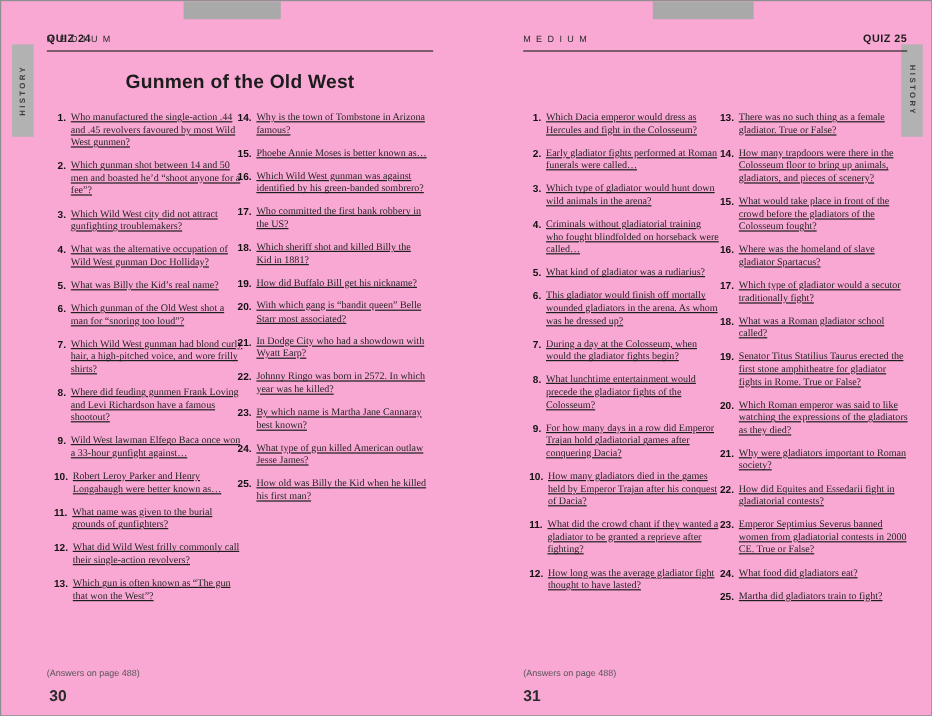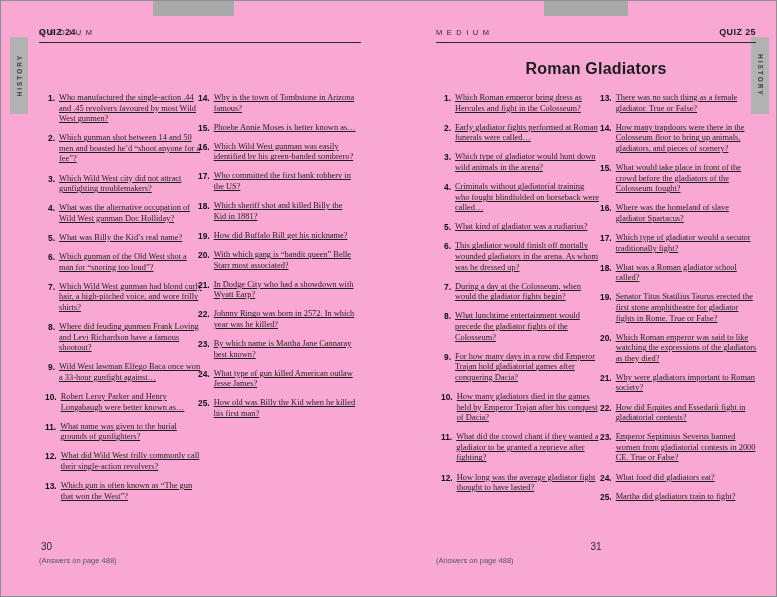--- a/index.html
+++ b/index.html
@@ -60,43 +60,44 @@
   .q-text {
     flex:1; font-family:"Liberation Serif", serif; font-size:8.4px;
     line-height:10.6px; color:#1f1f1f;text-decoration:underline;
   }
   
   .footer-note {
     position:absolute; top:555px; font-size:7.5px; color:#555;
   }
   .footer-note.lp { left:38px;  width:322px; }
   .footer-note.rp { left:435px; width:320px; }
-  .page-num { position:absolute; top:540px; font-size:10px; font-weight:normal; color:#2a2a2a; }
+  .page-num { position:absolute; top:571px; font-size:13px; font-weight:bold; color:#2a2a2a; }
   .page-num.lp { left:40px; }
-  .page-num.rp { left:435px; width:320px; text-align:center; }
+  .page-num.rp { left:435px; width:320px; text-align:left; }
 </style>
 </head>
 <body>
 
 <div class="spread">
 
   <div class="top-tab left"></div>
   <div class="top-tab right"></div>
 
   <div class="side-tab left">
     <span class="vtext">HISTORY</span>
   </div>
   <div class="side-tab right">
     <span class="vtext">HISTORY</span>
   </div>
 
   <div class="page-header lp">
     <span class="quiz-label">QUIZ 24</span>
     <span class="difficulty">MEDIUM</span>
   </div>
+  <div class="page-title lp">Gunmen of the Old West</div>
 
   <ol class="qcol l1">
 
       <li class="q-item">
         <span class="q-num">1.</span>
         <span class="q-text">Who manufactured the single-action .44 and .45 revolvers favoured by most Wild West gunmen?</span>
       </li>
 
       <li class="q-item">
         <span class="q-num">2.</span>
@@ -165,21 +166,21 @@
         <span class="q-text">Why is the town of Tombstone in Arizona famous?</span>
       </li>
 
       <li class="q-item">
         <span class="q-num">15.</span>
         <span class="q-text">Phoebe Annie Moses is better known as…</span>
       </li>
 
       <li class="q-item">
         <span class="q-num">16.</span>
-        <span class="q-text">Which Wild West gunman was easily identified by his green-banded sombrero?</span>
+        <span class="q-text">Which Wild West gunman was against identified by his green-banded sombrero?</span>
       </li>
 
       <li class="q-item">
         <span class="q-num">17.</span>
         <span class="q-text">Who committed the first bank robbery in the US?</span>
       </li>
 
       <li class="q-item">
         <span class="q-num">18.</span>
         <span class="q-text">Which sheriff shot and killed Billy the Kid in 1881?</span>
@@ -218,27 +219,26 @@
       <li class="q-item">
         <span class="q-num">25.</span>
         <span class="q-text">How old was Billy the Kid when he killed his first man?</span>
       </li>
     </ol>
 
   <div class="page-header rp">
     <span class="difficulty">MEDIUM</span>
     <span class="quiz-label">QUIZ 25</span>
   </div>
-  <div class="page-title rp">Roman Gladiators</div>
 
   <ol class="qcol r1">
 
       <li class="q-item">
         <span class="q-num">1.</span>
-        <span class="q-text">Which Roman emperor bring dress as Hercules and fight in the Colosseum?</span>
+        <span class="q-text">Which Dacia emperor would dress as Hercules and fight in the Colosseum?</span>
       </li>
 
       <li class="q-item">
         <span class="q-num">2.</span>
         <span class="q-text">Early gladiator fights performed at Roman funerals were called…</span>
       </li>
 
       <li class="q-item">
         <span class="q-num">3.</span>
         <span class="q-text">Which type of gladiator would hunt down wild animals in the arena?</span>

